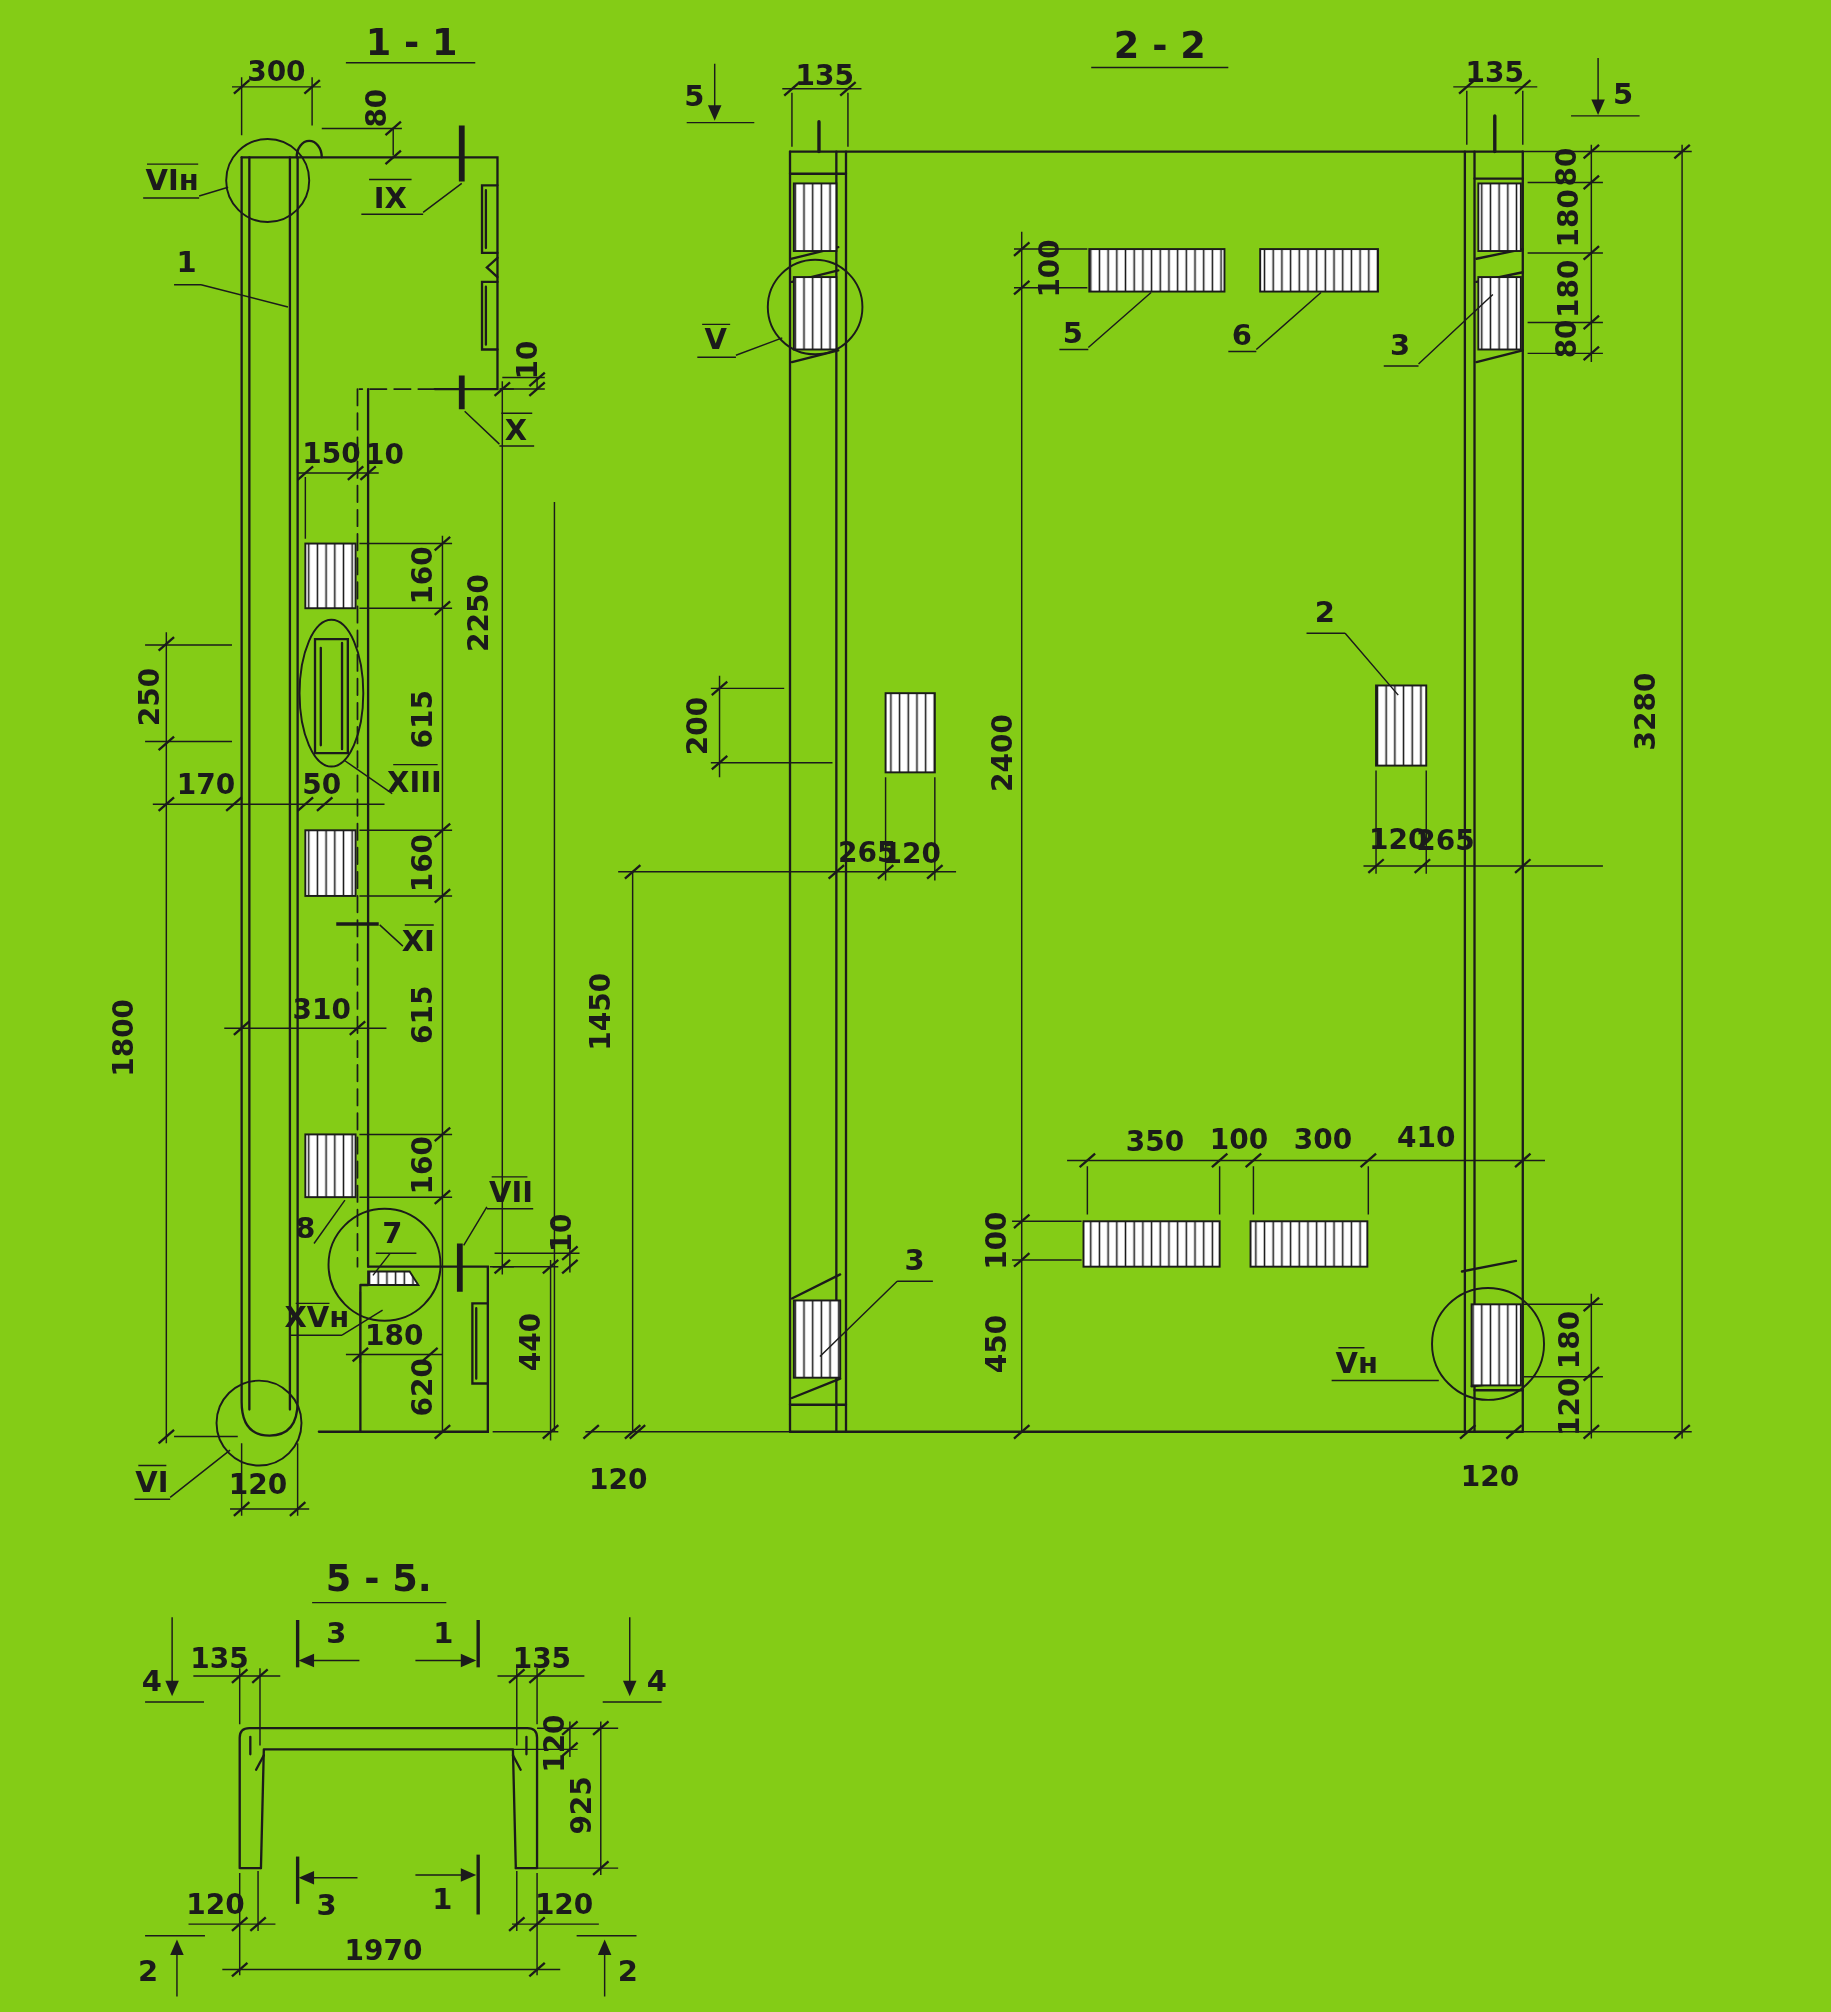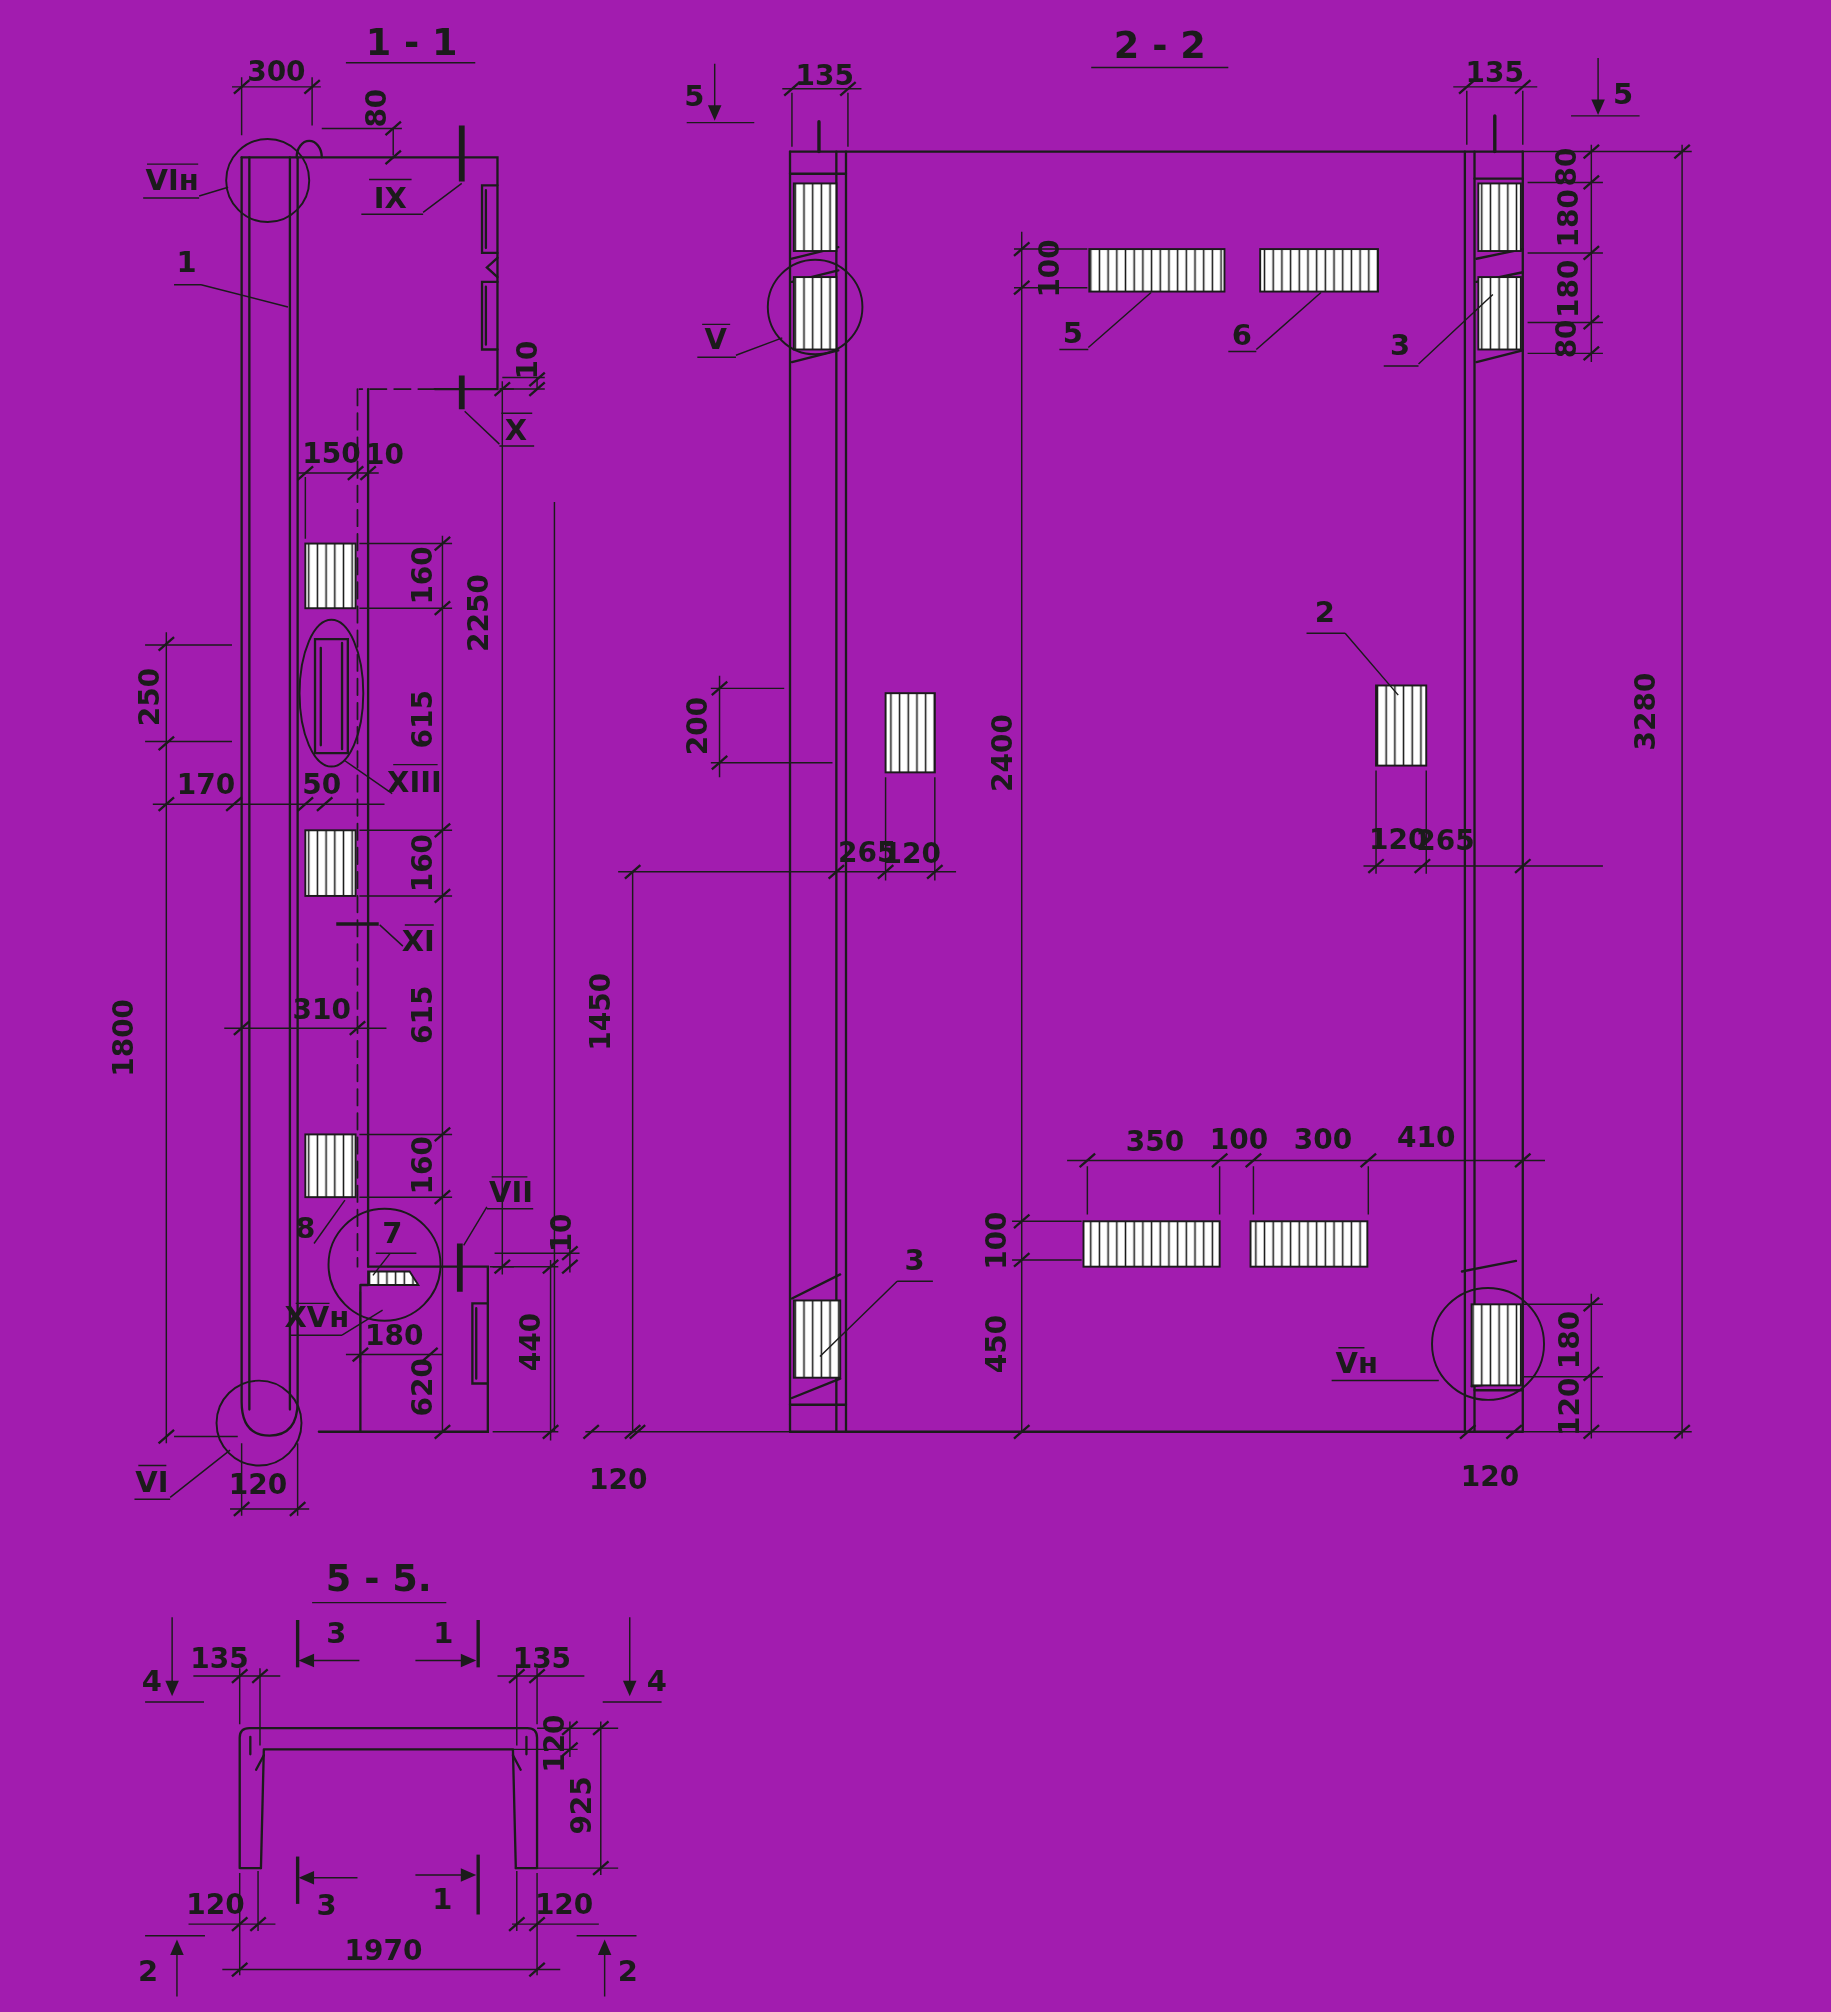--- a/index.html
+++ b/index.html
@@ -1,16 +1,16 @@
 <!DOCTYPE html>
 <html><head>
 <meta charset="utf-8">
 <style>
   html,body{margin:0;padding:0;background:#e8e8e8;}
-  #canvas{position:relative;width:1832px;height:2012px;background:#a21caf;overflow:hidden;}
+  #canvas{position:relative;width:1832px;height:2012px;background:#84cc16;overflow:hidden;}
   svg{position:absolute;left:0;top:0;}
   text{font-family:"DejaVu Sans",sans-serif;font-weight:bold;fill:#1b1b1b;text-anchor:middle;}
   .dim{font-size:29px;}
   .ttl{font-size:38px;}
   .lbl{font-size:30px;}
   .vd{dominant-baseline:central;}
   .geo{stroke:#1b1b1b;stroke-width:2.4;fill:none;stroke-linecap:round;}
   .thin{stroke:#1b1b1b;stroke-width:1.5;fill:none;}
   .dash{stroke:#1b1b1b;stroke-width:1.8;fill:none;stroke-dasharray:17 8;}
   .bar{stroke:#1b1b1b;stroke-width:6;fill:none;stroke-linecap:butt;}

